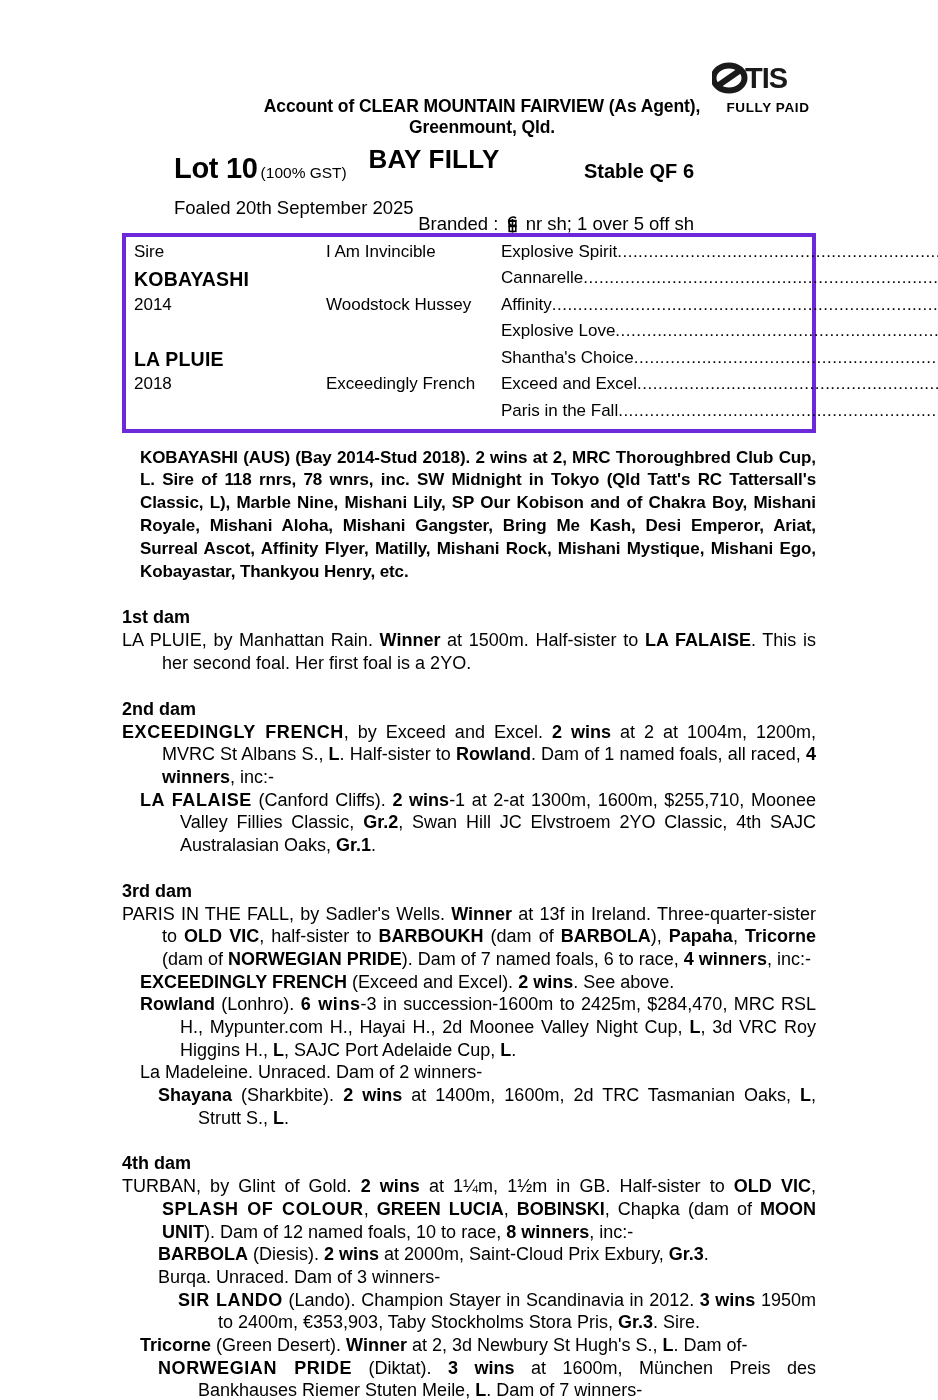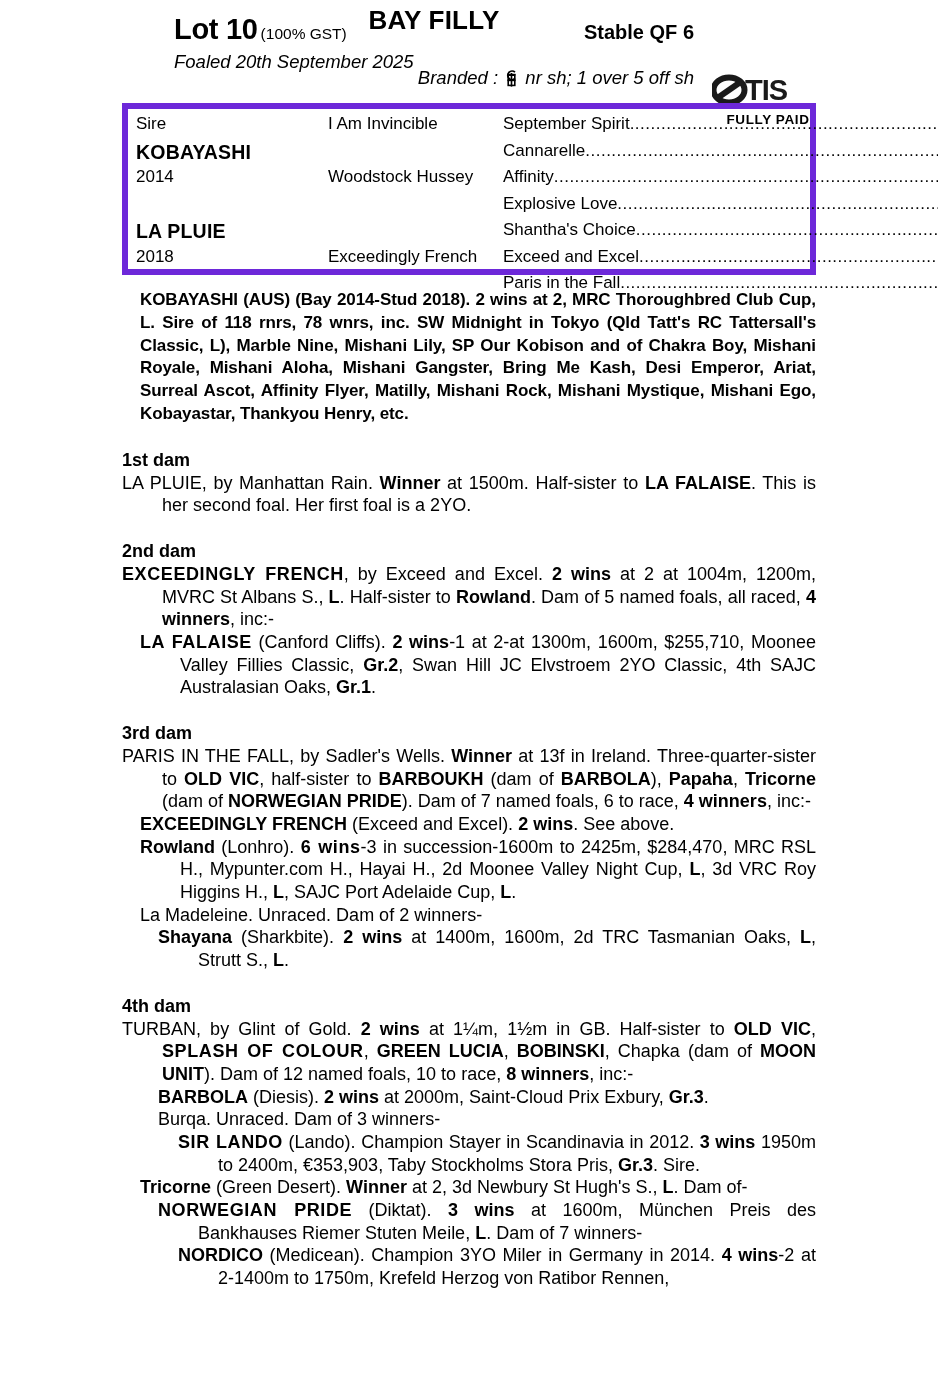--- a/index.html
+++ b/index.html
@@ -96,48 +96,47 @@
   .lot-right {
     position: absolute;
     right: 122px;
     bottom: 2px;
     font-size: 20px;
     font-weight: bold;
   }
 
   .foaled-row {
     position: relative;
-    margin-top: 5px;
+    margin-top: 12px;
     height: 26px;
     padding: 0 122px;
     font-size: 18.5px;
-    font-style: italic;
   }
   .foaled-left { position: absolute; left: 122px; top: 0; }
   .foaled-right {
     position: absolute;
     right: 122px;
     top: 16px;
     white-space: nowrap;
   }
   .brand-glyph {
     display: inline-block;
     position: relative;
     width: 15px;
     height: 19px;
     vertical-align: -4px;
     margin: 0 1px;
   }
   .brand-glyph svg { display:block; }
 
   
   .ped-wrap {
-    margin: 26px 122px 0 122px;
-    border: 6px solid #6d28d9;
-    height: 172px;
+    margin: 10px 122px 0 122px;
+    border: 4px solid #6d28d9;
+    height: 200px;
     box-sizing: border-box;
     position: relative;
   }
   .ped-grid {
     position: relative;
     width: 100%;
     height: 100%;
     padding: 5px 8px 0 8px;
     box-sizing: border-box;
   }
@@ -216,20 +215,24 @@
         <svg width="112" height="32" viewBox="0 0 112 32">
           <ellipse cx="17" cy="16" rx="15.5" ry="12.5" fill="none" stroke="#1a1a1a" stroke-width="6"></ellipse>
           <line x1="4" y1="25" x2="30" y2="7" stroke="#1a1a1a" stroke-width="6"></line>
           <line x1="2" y1="21" x2="32" y2="21" stroke="#ffffff" stroke-width="0"></line>
           <text x="33" y="26" font-family="Liberation Sans, sans-serif" font-size="29" font-weight="bold" fill="#1a1a1a" letter-spacing="-1">TIS</text>
         </svg>
       </span>
       <span class="logo-sub">FULLY PAID</span>
     </div>
 
+    <div class="account-line">
+      <div>Account of CLEAR MOUNTAIN FAIRVIEW (As Agent),</div>
+      <div>Greenmount, Qld.</div>
+    </div>
 
     <div class="lot-row">
       <div class="lot-left">
         <span class="lot-num">Lot 10</span><span class="lot-gst">(100% GST)</span>
       </div>
       <div class="lot-center">BAY FILLY</div>
       <div class="lot-right">Stable QF 6</div>
     </div>
 
     <div class="foaled-row">
@@ -245,21 +248,21 @@
   </div>
 
   <div class="ped-wrap">
     <div class="ped-grid">
 
       <div class="ped-row">
         <div class="c1">Sire</div>
         <div class="c2">I Am Invincible</div>
         <div class="c3">
           <span class="leader">
-              <span class="lft">September Spirit </span>
+              <span class="lft">Explosive Spirit </span>
               <span class="dots"></span>
             </span>
         </div>
       </div>
 
       <div class="ped-row">
         <div class="c1 namebold">KOBAYASHI</div>
         <div class="c2"></div>
         <div class="c3">
           <span class="leader">
@@ -330,21 +333,21 @@
 
   <div class="sire-para">KOBAYASHI (AUS) (Bay 2014-Stud 2018). 2 wins at 2, MRC Thoroughbred Club Cup, L. Sire of 118 rnrs, 78 wnrs, inc. SW Midnight in Tokyo (Qld Tatt's RC Tattersall's Classic, L), Marble Nine, Mishani Lily, SP Our Kobison and of Chakra Boy, Mishani Royale, Mishani Aloha, Mishani Gangster, Bring Me Kash, Desi Emperor, Ariat, Surreal Ascot, Affinity Flyer, Matilly, Mishani Rock, Mishani Mystique, Mishani Ego, Kobayastar, Thankyou Henry, etc.</div>
 
   <div class="dam-section">
     <div class="dam-head">1st dam</div>
     <div class="entry hang0"><span>LA PLUIE, by Manhattan Rain. </span><b>Winner</b><span> at 1500m. Half-sister to </span><b>LA FALAISE</b><span>. This is her second foal. Her first foal is a 2YO.</span></div>
   </div>
 
   <div class="dam-section">
     <div class="dam-head">2nd dam</div>
-    <div class="entry hang0"><b class="sp">EXCEEDINGLY  FRENCH</b><span>, by Exceed and Excel. </span><b>2 wins</b><span> at 2 at 1004m, 1200m, MVRC St Albans S., </span><b>L</b><span>. Half-sister to </span><b>Rowland</b><span>. Dam of 5 named foals, all raced, </span><b>4 winners</b><span>, inc:-</span></div>
+    <div class="entry hang0"><b class="sp">EXCEEDINGLY  FRENCH</b><span>, by Exceed and Excel. </span><b>2 wins</b><span> at 2 at 1004m, 1200m, MVRC St Albans S., </span><b>L</b><span>. Half-sister to </span><b>Rowland</b><span>. Dam of 1 named foals, all raced, </span><b>4 winners</b><span>, inc:-</span></div>
     <div class="entry hang1"><b class="sp">LA  FALAISE</b><span> (Canford Cliffs). </span><b>2 wins</b><span>-1 at 2-at 1300m, 1600m, $255,710, Moonee Valley Fillies Classic, </span><b>Gr.2</b><span>, Swan Hill JC Elvstroem 2YO Classic, 4th SAJC Australasian Oaks, </span><b>Gr.1</b><span>.</span></div>
   </div>
 
   <div class="dam-section">
     <div class="dam-head">3rd dam</div>
     <div class="entry hang0"><span>PARIS IN THE FALL, by Sadler's Wells. </span><b>Winner</b><span> at 13f in Ireland. Three-quarter-sister to </span><b>OLD  VIC</b><span>, half-sister to </span><b>BARBOUKH</b><span> (dam of </span><b>BARBOLA</b><span>), </span><b>Papaha</b><span>, </span><b>Tricorne</b><span> (dam of </span><b>NORWEGIAN  PRIDE</b><span>). Dam of 7 named foals, 6 to race, </span><b>4 winners</b><span>, inc:-</span></div>
     <div class="entry hang1 nj"><b>EXCEEDINGLY FRENCH</b><span> (Exceed and Excel). </span><b>2 wins</b><span>. See above.</span></div>
     <div class="entry hang1"><b>Rowland</b><span> (Lonhro). </span><b class="sp">6  wins</b><span>-3 in succession-1600m to 2425m, $284,470, MRC RSL H., Mypunter.com H., Hayai H., 2d Moonee Valley Night Cup, </span><b>L</b><span>, 3d VRC Roy Higgins H., </span><b>L</b><span>, SAJC Port Adelaide Cup, </span><b>L</b><span>.</span></div>
     <div class="entry plain1 nj">La Madeleine. Unraced. Dam of 2 winners-</div>
     <div class="entry hang2"><b>Shayana</b><span> (Sharkbite). </span><b>2 wins</b><span> at 1400m, 1600m, 2d TRC Tasmanian Oaks, </span><b>L</b><span>, Strutt S., </span><b>L</b><span>.</span></div>

